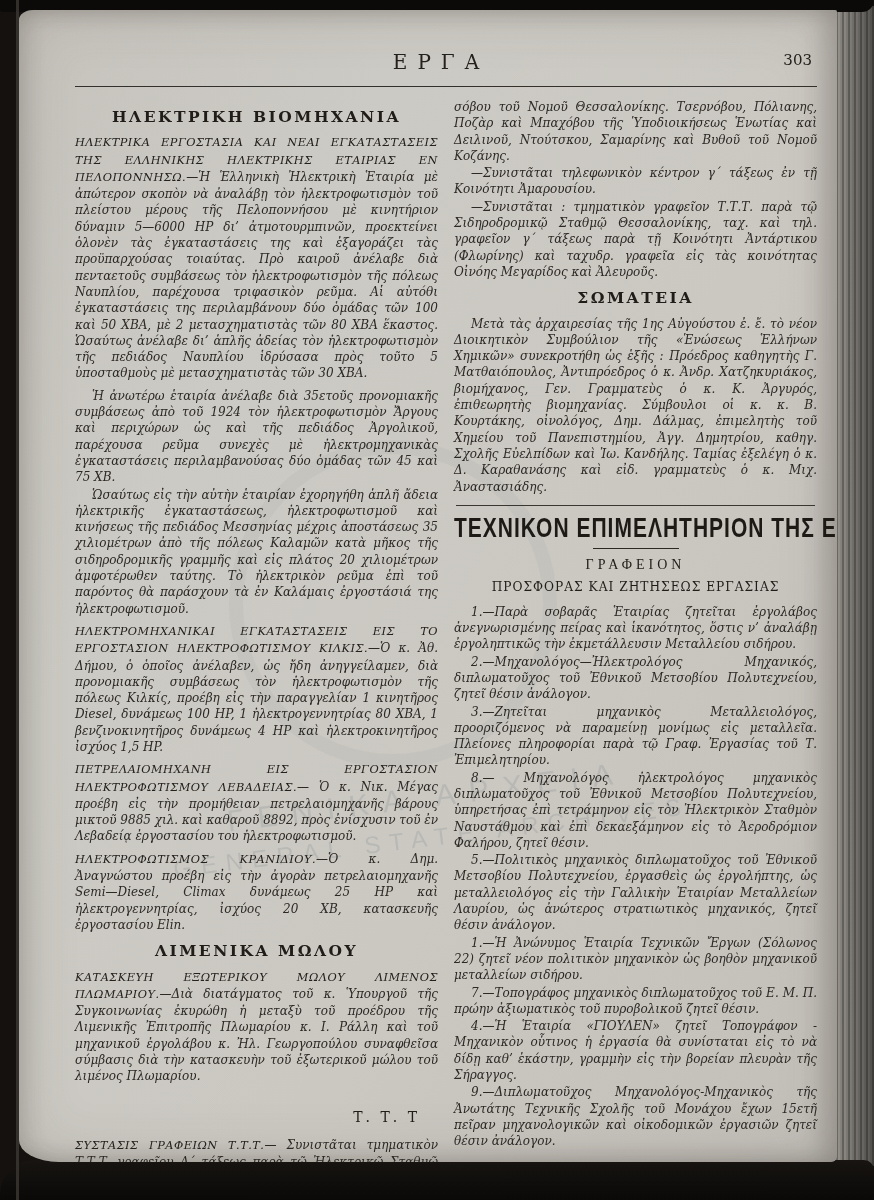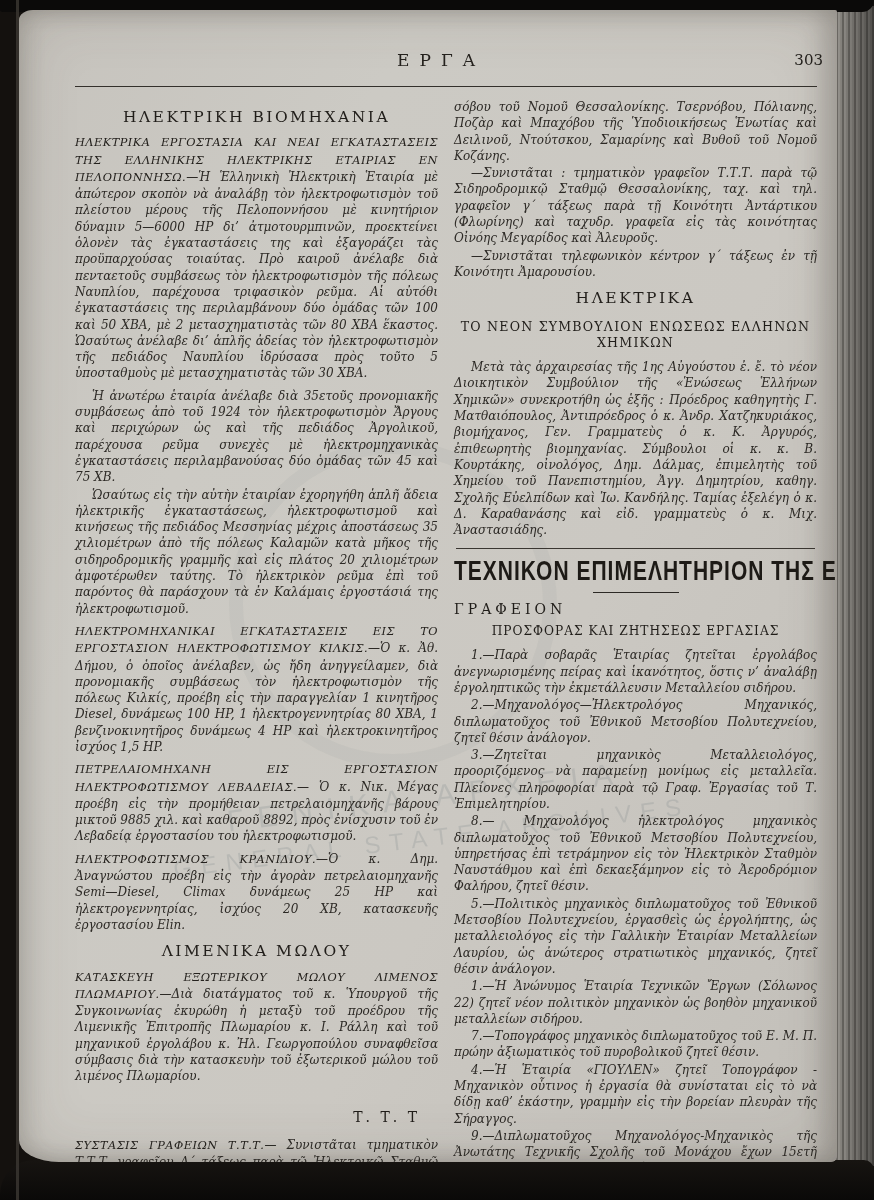--- a/index.html
+++ b/index.html
@@ -22,42 +22,42 @@
   .page{
     position:absolute;left:19px;top:10px;width:818px;height:1152px;
     background:linear-gradient(118deg,#c6c3bd 0%,#cccac4 28%,#cbc8c2 62%,#c2bfb9 100%);
     border-radius:14px 2px 6px 40px / 10px 2px 6px 22px;
     box-shadow:inset 0 0 60px rgba(70,60,50,.18), inset -14px 0 22px rgba(60,55,48,.22), inset 10px 0 18px rgba(60,55,48,.12);
     color:#2c2925;overflow:hidden;
   }
   .content{position:absolute;left:56px;top:40px;width:762px;}
   
   .phead{position:relative;height:30px;}
-  .ptitle{position:absolute;left:0;right:30px;text-align:center;font-size:17px;letter-spacing:10px;color:#24211d;}
-  .pnum{position:absolute;right:14px;top:1px;font-size:15px;color:#24211d;}
+  .ptitle{position:absolute;left:0;right:30px;text-align:center;font-size:20px;letter-spacing:10px;color:#24211d;}
+  .pnum{position:absolute;right:25px;top:1px;font-size:15px;color:#24211d;}
   .headrule{border:none;border-top:1.6px solid #33302b;margin:6px 0 0 0;width:742px;}
   
   .cols{display:flex;gap:16px;margin-top:12px;width:742px;}
   .col{width:363px;font-size:12px;line-height:16.3px;text-align:justify;}
   p.para{margin:0 0 1px 0;text-indent:17px;font-style:italic;}
   p.para.gap{margin-top:6px;}
   p.para.noind{text-indent:0;}
   .lead{font-size:11.3px;letter-spacing:.5px;color:#24211d;}
-  h2.sec{font-size:15.5px;font-weight:normal;letter-spacing:2.5px;text-align:center;color:#201d19;margin:10px 0 9px 0;}
+  h2.sec{font-size:15.5px;font-weight:bold;letter-spacing:2.5px;text-align:center;color:#201d19;margin:10px 0 9px 0;}
   h3.ttt{font-size:14px;font-weight:normal;letter-spacing:3px;text-align:right;margin:24px 18px 12px 0;color:#201d19;}
   h3.subhead{font-size:12.6px;font-weight:normal;letter-spacing:1.2px;text-align:center;margin:12px 0 8px 0;color:#201d19;}
   hr.colrule{border:none;border-top:1.3px solid #3a3631;margin:10px 2px 2px 2px;}
   .display-h{
     text-align:center;margin:14px 0 2px 0;color:#1d1a16;
     font-family:"Liberation Sans","DejaVu Sans",sans-serif;font-weight:bold;
     font-size:21px;letter-spacing:1px;transform:scaleY(1.32);transform-origin:center;
     white-space:nowrap;
   }
   .display-rule{width:86px;border:none;border-top:1.4px solid #2c2925;margin:12px auto 8px auto;}
-  h4.grafeion{font-size:14px;font-weight:normal;letter-spacing:4px;margin:8px 0 6px 0;color:#201d19;}
+  h4.grafeion{font-size:14px;font-weight:normal;letter-spacing:4px;text-align:center;margin:8px 0 6px 0;color:#201d19;font-family:Liberation Serif, serif;}
   h5.offers{font-size:12.2px;font-weight:normal;letter-spacing:1px;text-align:center;margin:0 0 8px 0;color:#201d19;}
   
   .wm{position:absolute;left:60px;top:770px;width:700px;transform:rotate(-7deg);pointer-events:none;
       color:#4e5e66;opacity:.14;text-align:center;font-family:"Liberation Sans",sans-serif;}
   .wm .l1{font-size:30px;letter-spacing:14px;}
   .wm .l2{font-size:24px;letter-spacing:9px;margin-top:10px;}
   .wm-ring{position:absolute;left:210px;top:430px;width:300px;height:300px;border:14px solid #55626a;
            border-radius:50%;opacity:.05;pointer-events:none;}
 </style>
 </head>
@@ -99,25 +99,24 @@
         <p class="para noind"><span class="lead">ΚΑΤΑΣΚΕΥΗ ΕΞΩΤΕΡΙΚΟΥ ΜΩΛΟΥ ΛΙΜΕΝΟΣ ΠΛΩΜΑΡΙΟΥ.</span><span>—Διὰ διατάγματος τοῦ κ. Ὑπουργοῦ τῆς Συγκοινωνίας ἐκυρώθη ἡ μεταξὺ τοῦ προέδρου τῆς Λιμενικῆς Ἐπιτροπῆς Πλωμαρίου κ. Ι. Ράλλη καὶ τοῦ μηχανικοῦ ἐργολάβου κ. Ἠλ. Γεωργοπούλου συναφθεῖσα σύμβασις διὰ τὴν κατασκευὴν τοῦ ἐξωτερικοῦ μώλου τοῦ λιμένος Πλωμαρίου.</span></p>
 
         <h3 class="ttt">Τ. Τ. Τ</h3>
         <p class="para noind"><span class="lead">ΣΥΣΤΑΣΙΣ ΓΡΑΦΕΙΩΝ Τ.Τ.Τ.</span><span>— Συνιστᾶται τμηματικὸν Τ.Τ.Τ. γραφεῖον Α´ τάξεως παρὰ τῷ Ἠλεκτρικῷ Σταθμῷ Πειραιῶς.</span></p>
         <p class="para">—Ὁμοίως ἐνεκρίθη ἡ σύστασις ταχ. καὶ τηλεγραφικοῦ γραφείου γ´ τάξεως εἰς τὴν κοινότητα Συκουρίου τῆς ἐπαρχίας Λαρίσης καὶ τηλεφωνικοῦ γραφείου εἰς Τσίντζον τῆς ὑποδιοικήσεως Νιγρίτης.</p>
 
       </div>
 
       <div class="col">
         <p class="para noind">σόβου τοῦ Νομοῦ Θεσσαλονίκης. Τσερνόβου, Πόλιανης, Ποζὰρ καὶ Μπαχόβου τῆς Ὑποδιοικήσεως Ἑνωτίας καὶ Δειλινοῦ, Ντούτσκου, Σαμαρίνης καὶ Βυθοῦ τοῦ Νομοῦ Κοζάνης.</p>
+        <p class="para">—Συνιστᾶται τηλεφωνικὸν κέντρον γ´ τάξεως ἐν τῇ Κοινότητι Ἀμαρουσίου.</p>
         <p class="para">—Συνιστᾶται : τμηματικὸν γραφεῖον Τ.Τ.Τ. παρὰ τῷ Σιδηροδρομικῷ Σταθμῷ Θεσσαλονίκης, ταχ. καὶ τηλ. γραφεῖον γ´ τάξεως παρὰ τῇ Κοινότητι Ἀντάρτικου (Φλωρίνης) καὶ ταχυδρ. γραφεῖα εἰς τὰς κοινότητας Οἰνόης Μεγαρίδος καὶ Ἀλευροῦς.</p>
-        <p class="para">—Συνιστᾶται τηλεφωνικὸν κέντρον γ´ τάξεως ἐν τῇ Κοινότητι Ἀμαρουσίου.</p>
 
-        <h2 class="sec">ΗΛΕΚΤΡΙΚΑ</h2>
-        <h3 class="subhead">ΤΟ ΝΕΟΝ ΣΥΜΒΟΥΛΙΟΝ ΕΝΩΣΕΩΣ ΕΛΛΗΝΩΝ ΧΗΜΙΚΩΝ</h3>
+        <h2 class="sec">ΣΩΜΑΤΕΙΑ</h2>
         <p class="para">Μετὰ τὰς ἀρχαιρεσίας τῆς 1ης Αὐγούστου ἐ. ἔ. τὸ νέον Διοικητικὸν Συμβούλιον τῆς «Ἑνώσεως Ἑλλήνων Χημικῶν» συνεκροτήθη ὡς ἑξῆς : Πρόεδρος καθηγητὴς Γ. Ματθαιόπουλος, Ἀντιπρόεδρος ὁ κ. Ἀνδρ. Χατζηκυριάκος, βιομήχανος, Γεν. Γραμματεὺς ὁ κ. Κ. Ἀργυρός, ἐπιθεωρητὴς βιομηχανίας. Σύμβουλοι οἱ κ. κ. Β. Κουρτάκης, οἰνολόγος, Δημ. Δάλμας, ἐπιμελητὴς τοῦ Χημείου τοῦ Πανεπιστημίου, Ἀγγ. Δημητρίου, καθηγ. Σχολῆς Εὐελπίδων καὶ Ἰω. Κανδήλης. Ταμίας ἐξελέγη ὁ κ. Δ. Καραθανάσης καὶ εἰδ. γραμματεὺς ὁ κ. Μιχ. Ἀναστασιάδης.</p>
 
         <hr class="colrule">
 
         <div class="display-h">ΤΕΧΝΙΚΟΝ ΕΠΙΜΕΛΗΤΗΡΙΟΝ ΤΗΣ ΕΛΛΑΔΟΣ</div>
         <hr class="display-rule">
         <h4 class="grafeion">ΓΡΑΦΕΙΟΝ</h4>
         <h5 class="offers">ΠΡΟΣΦΟΡΑΣ ΚΑΙ ΖΗΤΗΣΕΩΣ ΕΡΓΑΣΙΑΣ</h5>
 
         <p class="para">1.—Παρὰ σοβαρᾶς Ἑταιρίας ζητεῖται ἐργολάβος ἀνεγνωρισμένης πείρας καὶ ἱκανότητος, ὅστις ν’ ἀναλάβῃ ἐργοληπτικῶς τὴν ἐκμετάλλευσιν Μεταλλείου σιδήρου.</p>

